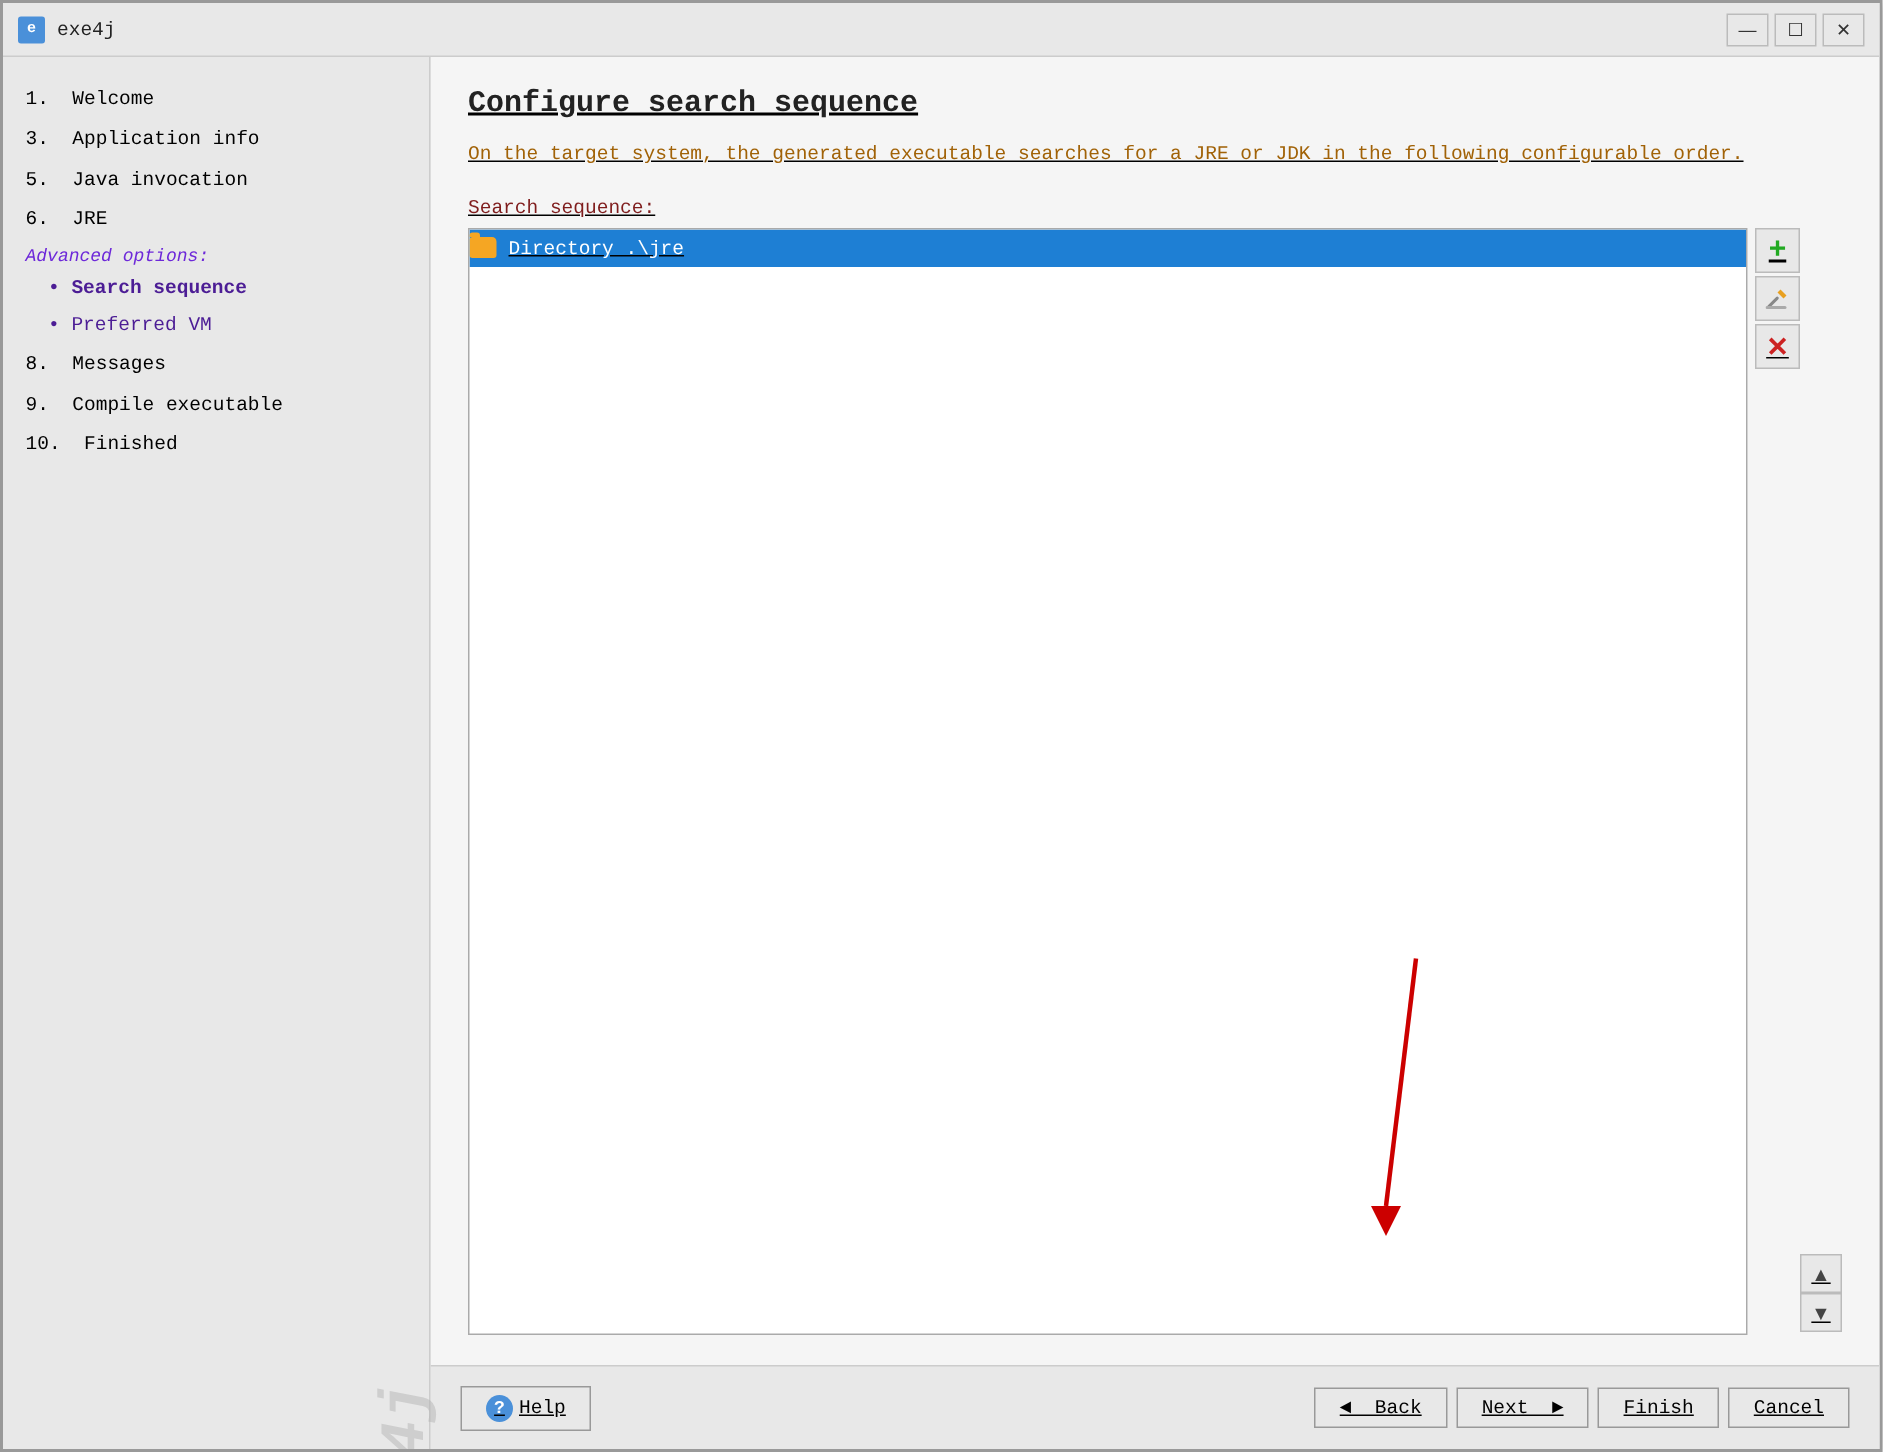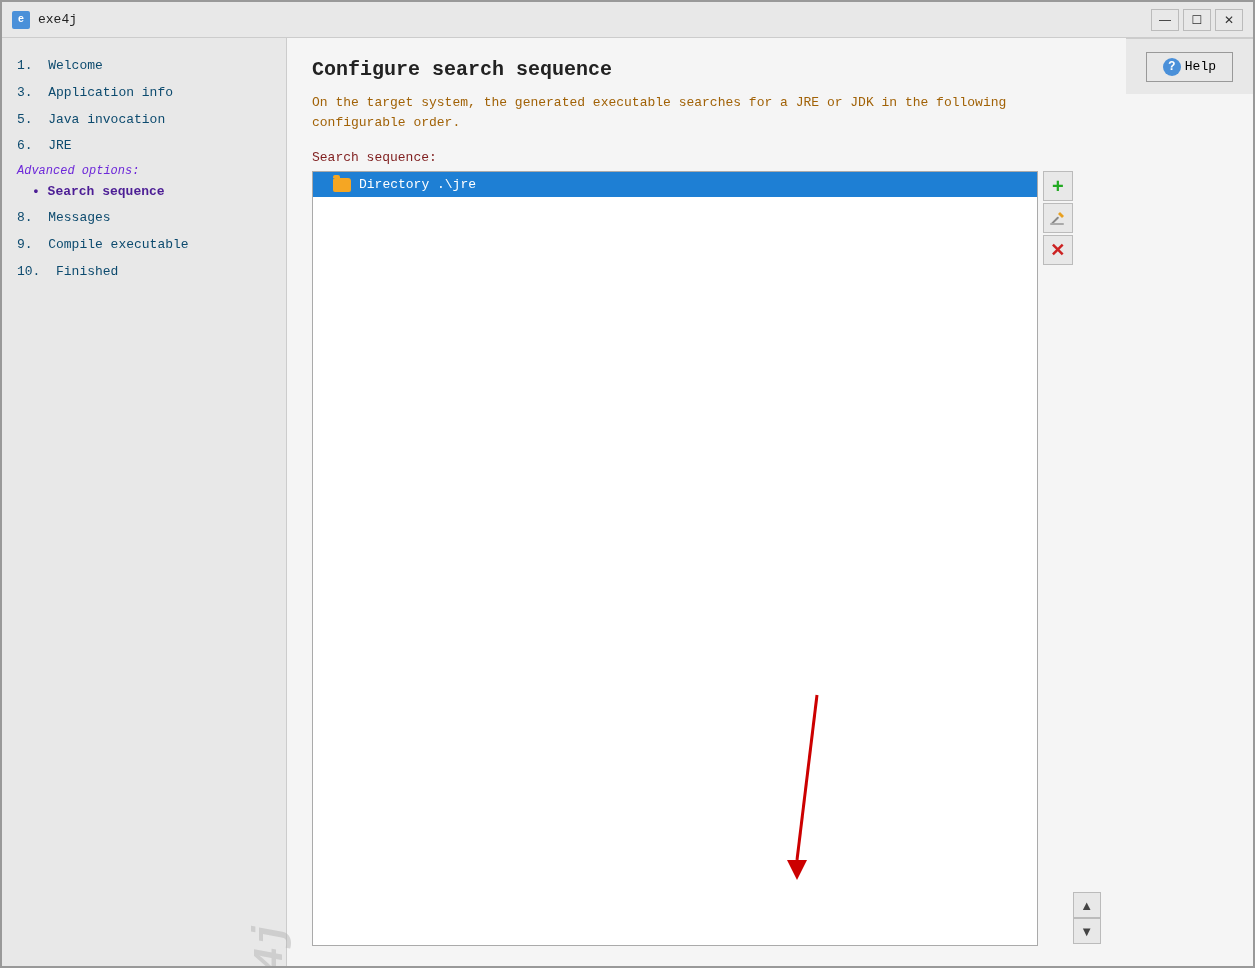--- a/index.html
+++ b/index.html
@@ -80,21 +80,21 @@
       padding: 15px 10px;
       display: flex;
       flex-direction: column;
       position: relative;
     }
     .sidebar-nav {
       flex: 1;
     }
     .nav-item {
       padding: 3px 5px;
-      color: #0c4a6e;
+      color: #000000;
       font-size: 13px;
       cursor: pointer;
       line-height: 1.6;
     }
     .nav-section-label {
       color: #6d28d9;
       font-size: 12px;
       padding: 4px 5px 2px;
       font-style: italic;
     }
@@ -116,21 +116,23 @@
       font-weight: bold;
       color: rgba(180,180,180,0.5);
       transform: rotate(-90deg);
       transform-origin: right center;
       white-space: nowrap;
       font-style: italic;
     }
     .content-area {
       flex: 1;
       display: flex;
+      flex-direction: column;
       background: #f5f5f5;
+      text-decoration: underline;
     }
     .content-main {
       flex: 1;
       padding: 20px 25px;
       display: flex;
       flex-direction: column;
     }
     .page-title {
       font-size: 20px;
       font-weight: bold;
@@ -159,21 +161,21 @@
     .list-container {
       flex: 1;
       border: 1px solid #aaa;
       background: white;
       overflow-y: auto;
       position: relative;
     }
     .list-item-row {
       display: flex;
       align-items: center;
-      padding: 5px 20px;
+      padding: 5px 0;
       gap: 8px;
       cursor: pointer;
     }
     .list-item-row.selected {
       background: #1e7fd4;
       color: white;
     }
     .folder-icon {
       width: 18px;
       height: 14px;
@@ -290,20 +292,21 @@
   <div class="main-content">
 
     <div class="sidebar">
       <div class="sidebar-nav">
         <div class="nav-item">1.&nbsp; Welcome</div>
         <div class="nav-item">3.&nbsp; Application info</div>
         <div class="nav-item">5.&nbsp; Java invocation</div>
         <div class="nav-item">6.&nbsp; JRE</div>
         <div class="nav-section-label">Advanced options:</div>
         <div class="nav-sub-item active">• <strong>Search sequence</strong></div>
+        <div class="nav-sub-item">• Preferred VM</div>
         <div class="nav-item">8.&nbsp; Messages</div>
         <div class="nav-item">9.&nbsp; Compile executable</div>
         <div class="nav-item">10.&nbsp; Finished</div>
       </div>
       <div class="sidebar-watermark">exe4j</div>
     </div>
 
     <div class="content-area">
       <div class="content-main">
         <div class="page-title">Configure search sequence</div>
@@ -341,16 +344,22 @@
         </div>
       </div>
 
       <div class="footer">
         <div class="footer-left">
           <button class="footer-btn">
             <div class="help-icon">?</div>
             <span>Help</span>
           </button>
         </div>
+        <div class="footer-right">
+          <button class="footer-btn">◄&nbsp; Back</button>
+          <button class="footer-btn">Next &nbsp;►</button>
+          <button class="footer-btn">Finish</button>
+          <button class="footer-btn">Cancel</button>
+        </div>
       </div>
     </div>
   </div>
 </div>
 
 </body></html>

